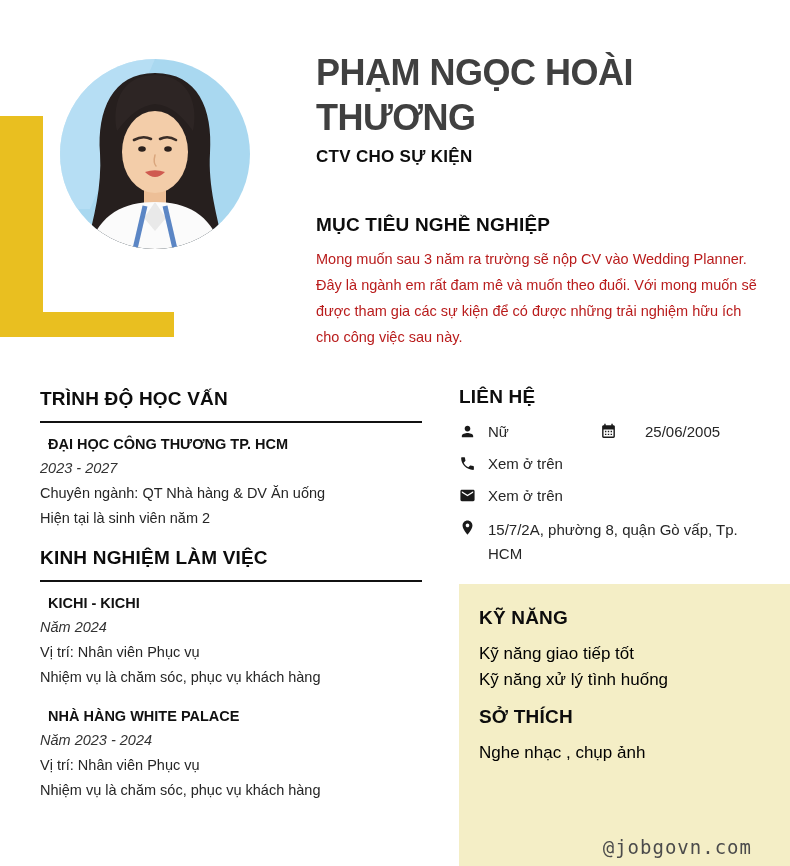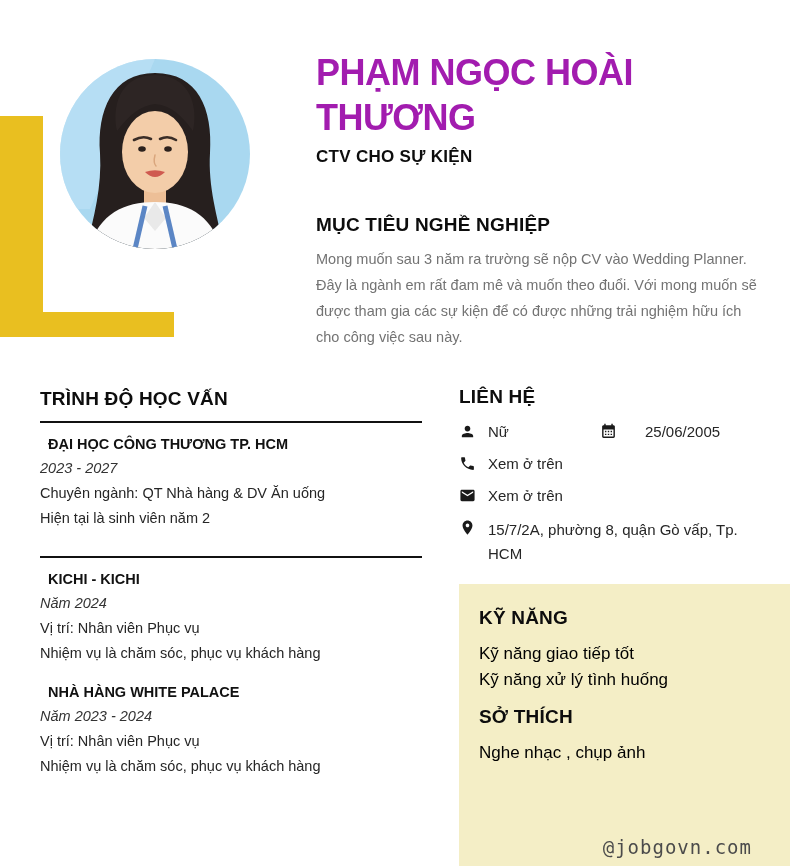--- a/index.html
+++ b/index.html
@@ -9,29 +9,29 @@
 
   
   .accent-v{left:0;top:116px;width:43px;height:221px;background:#e9bf20;}
   .accent-h{left:0;top:312px;width:174px;height:25px;background:#e9bf20;}
 
   
   .photo{left:60px;top:59px;width:190px;height:190px;border-radius:50%;overflow:hidden;}
 
   
   .header{left:316px;top:50px;width:452px;}
-  .name{font-size:36px;line-height:45px;font-weight:bold;color:#a21caf;letter-spacing:-.5px;margin:0;}
+  .name{font-size:36px;line-height:45px;font-weight:bold;color:#404040;letter-spacing:-.5px;margin:0;}
   .job-title{margin-top:7px;font-size:17px;font-weight:bold;color:#0d0d0d;letter-spacing:.3px;}
 
   .section-h{font-size:19px;line-height:24px;font-weight:bold;color:#0d0d0d;letter-spacing:.2px;margin:0;}
   .rule{height:2px;background:#111;border:0;margin:10px 0 12px 0;width:100%;}
 
   
   .objective{left:316px;top:213px;width:446px;}
-  .objective .body{margin-top:9px;font-size:14.5px;line-height:26px;color:#737373;}
+  .objective .body{margin-top:9px;font-size:14.5px;line-height:26px;color:#b91c1c;}
 
   
   .education{left:40px;top:387px;width:382px;}
   .experience{left:40px;top:546px;width:382px;}
   .entry-title{font-size:14.5px;font-weight:bold;color:#111;line-height:19px;margin-bottom:5px;margin-left:8px;}
   .entry-line{font-size:14.5px;line-height:19px;margin-bottom:6px;color:#262626;}
   .italic{font-style:italic;color:#333;}
   .job-block{margin-bottom:20px;}
 
   
@@ -95,20 +95,21 @@
   <div class="abs education">
     <h2 class="section-h">TRÌNH ĐỘ HỌC VẤN</h2>
     <hr class="rule">
     <div class="entry-title">ĐẠI HỌC CÔNG THƯƠNG TP. HCM</div>
     <div class="entry-line italic">2023 - 2027</div>
     <div class="entry-line">Chuyên ngành: QT Nhà hàng &amp; DV Ăn uống</div>
     <div class="entry-line">Hiện tại là sinh viên năm 2</div>
   </div>
 
   <div class="abs experience">
+    <h2 class="section-h">KINH NGHIỆM LÀM VIỆC</h2>
     <hr class="rule">
 
     <div class="job-block">
       <div class="entry-title">KICHI - KICHI</div>
       <div class="entry-line italic">Năm 2024</div>
       <div class="entry-line">Vị trí: Nhân viên Phục vụ</div>
       <div class="entry-line">Nhiệm vụ là chăm sóc, phục vụ khách hàng</div>
     </div>
 
     <div class="job-block">

